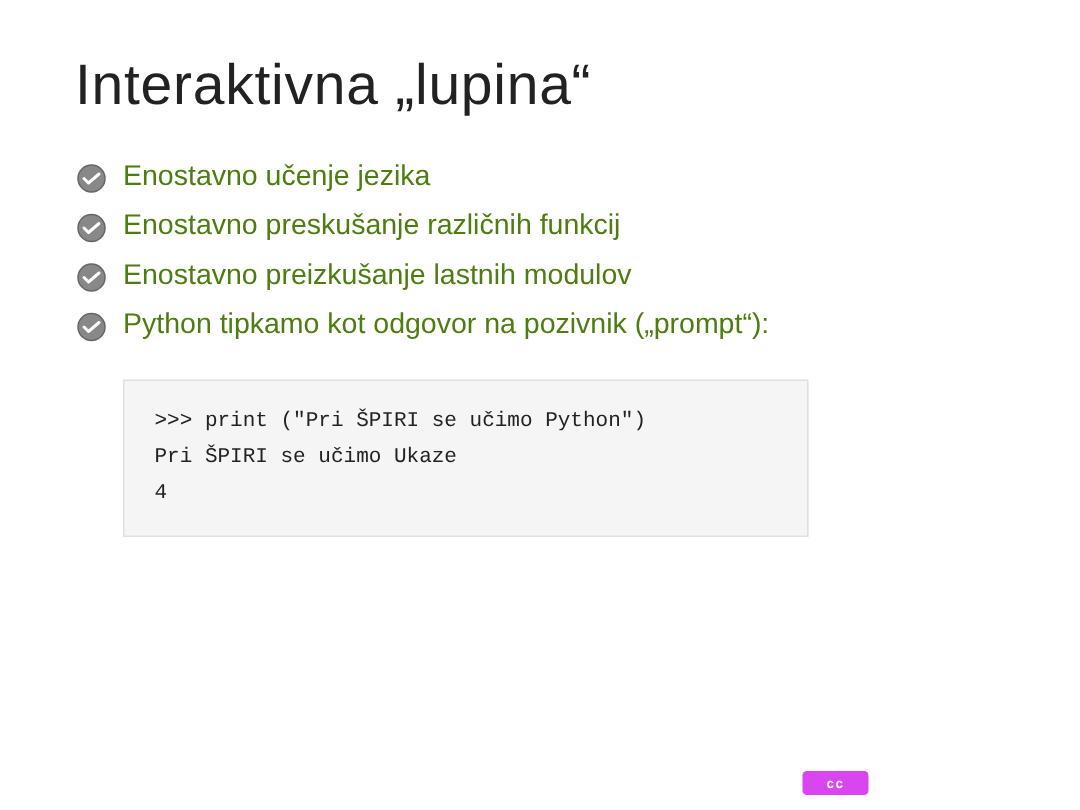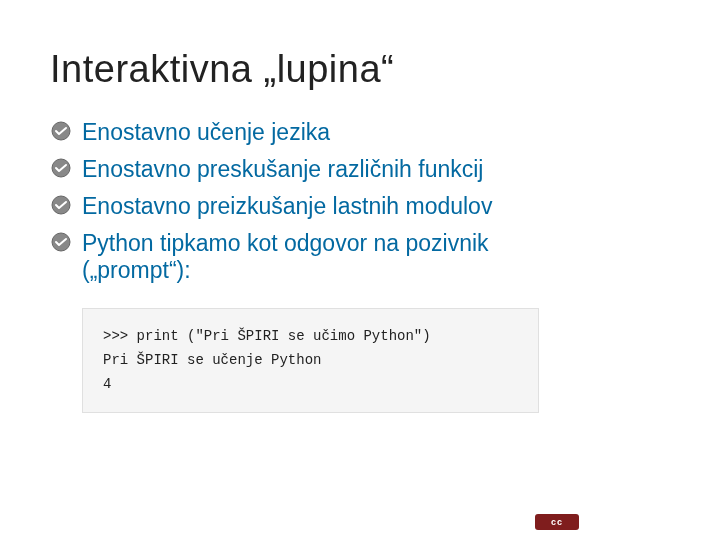--- a/index.html
+++ b/index.html
@@ -13,40 +13,40 @@
       height: 540px;
       background: #ffffff;
       font-family: 'Segoe UI', Arial, sans-serif;
       overflow: hidden;
     }
 
     .slide {
       width: 589px;
       height: 540px;
       background: #ffffff;
-      padding: 48px 50px 30px 50px;
+      padding: 36px 50px 30px 50px;
       position: relative;
     }
 
     .title {
       font-size: 38px;
       font-weight: 300;
       color: #222222;
       margin-bottom: 28px;
       letter-spacing: 0.5px;
     }
 
     .bullet-list {
       list-style: none;
       margin-bottom: 24px;
     }
 
     .bullet-list li {
-      font-size: 23px;
-      color: #0369a1;
+      font-size: 19px;
+      color: #4d7c0f;
       margin-bottom: 10px;
       display: flex;
       align-items: flex-start;
       gap: 10px;
     }
 
     .bullet-icon {
       display: inline-block;
       width: 22px;
       height: 22px;
@@ -77,21 +77,21 @@
 
     .cc-badge {
       position: absolute;
       bottom: 10px;
       right: 10px;
       width: 44px;
       height: 16px;
     }
 
     .cc-badge-inner {
-      background: #7f1d1d;
+      background: #d946ef;
       border-radius: 3px;
       width: 44px;
       height: 16px;
       display: flex;
       align-items: center;
       justify-content: center;
     }
 
     .cc-text {
       font-size: 9px;
@@ -141,21 +141,21 @@
           <circle cx="11" cy="11" r="9" fill="#888" stroke="#666" stroke-width="1"></circle>
           <polyline points="6,11 9,14 16,8" fill="none" stroke="white" stroke-width="2" stroke-linecap="round" stroke-linejoin="round"></polyline>
         </svg>
       </span>
       <span>Python tipkamo kot odgovor na pozivnik („prompt“):</span>
     </li>
   </ul>
 
   <div class="code-block">
     <div class="code-line">&gt;&gt;&gt; print ("Pri ŠPIRI se učimo Python")</div>
-    <div class="code-line">Pri ŠPIRI se učenje Python</div>
+    <div class="code-line">Pri ŠPIRI se učimo Ukaze</div>
     <div class="code-line">4</div>
   </div>
 
   <div class="cc-badge">
     <div class="cc-badge-inner">
       <span class="cc-text">cc</span>
     </div>
   </div>
 
 </div>

